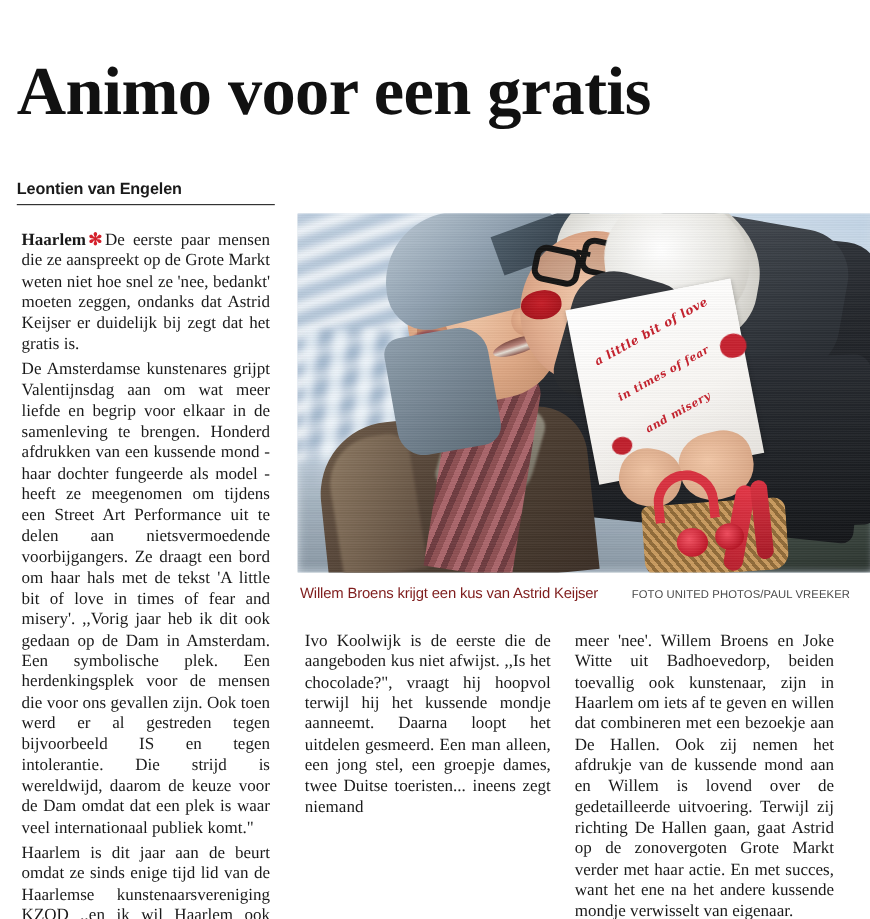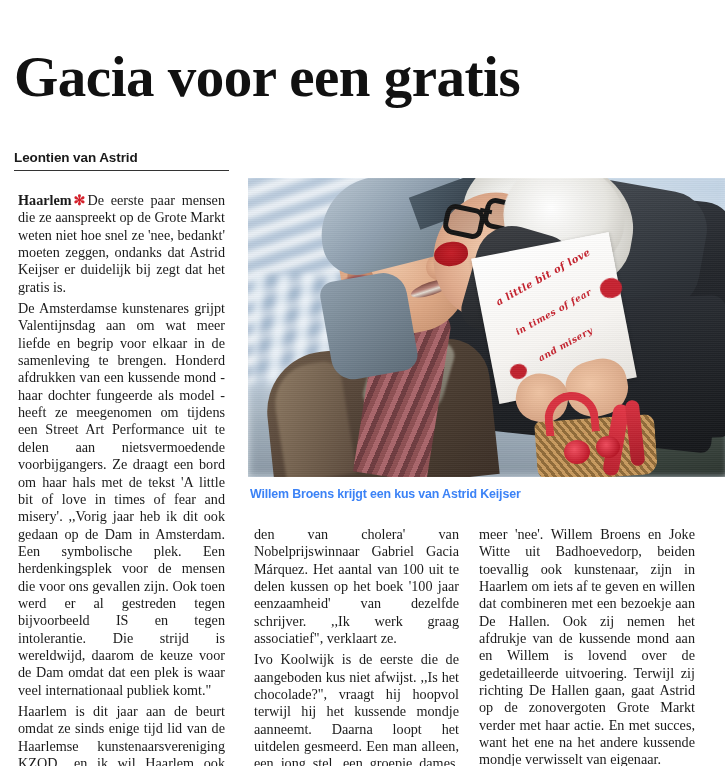--- a/index.html
+++ b/index.html
@@ -387,24 +387,24 @@
   .caption-row {
     position: absolute;
     left: 250px;
     top: 487px;
     width: 475px;
     display: flex;
     align-items: baseline;
   }
   .caption {
     font-family: "Liberation Sans", sans-serif;
-    font-weight: 700;
+    font-weight: 400;
     font-size: 12.4px;
     letter-spacing: -0.15px;
-    color: #3b82f6;
+    color: #7f1d1d;
   }
   .credit {
     font-family: "Liberation Sans", sans-serif;
     font-weight: 400;
     font-size: 9.4px;
     letter-spacing: 0.1px;
     color: #4a4a4a;
     margin-left: 28px;
   }
 
@@ -431,25 +431,25 @@
     font-weight: 700;
     padding: 0 2px;
   }
 </style>
 </head>
 <body>
 
 <div class="page">
 
   <h1 class="headline">
-    <span class="hl-line">Gacia voor een gratis</span>
+    <span class="hl-line">Animo voor een gratis</span>
   </h1>
 
   <div class="byline-wrap">
-    <div class="byline">Leontien van Astrid</div>
+    <div class="byline">Leontien van Engelen</div>
     <div class="byline-rule"></div>
   </div>
 
   <div class="photo">
     <div class="ph-layer bg-sky"></div>
     <div class="ph-layer bg-building"></div>
     <div class="ph-layer bg-building2"></div>
     <div class="ph-layer bg-right-blur"></div>
     <div class="ph-layer bg-ground"></div>
     <div class="ph-layer bg-dark-right"></div>
@@ -501,31 +501,31 @@
     <div class="ph-layer ribbon-a"></div>
     <div class="ph-layer ribbon-b"></div>
     <div class="ph-layer rose-a"></div>
     <div class="ph-layer rose-b"></div>
 
     <div class="ph-layer photo-grain"></div>
   </div>
 
   <div class="caption-row">
     <div class="caption">Willem Broens krijgt een kus van Astrid Keijser</div>
+    <div class="credit">FOTO UNITED PHOTOS/PAUL VREEKER</div>
   </div>
 
   <div class="col col-1">
     <p><span class="lead-city">Haarlem</span><span class="star">✻</span><span>De eerste paar mensen die ze aanspreekt op de Grote Markt weten niet hoe snel ze 'nee, bedankt' moeten zeggen, ondanks dat Astrid Keijser er duidelijk bij zegt dat het gratis is.</span></p>
     <p>De Amsterdamse kunstenares grijpt Valentijnsdag aan om wat meer liefde en begrip voor elkaar in de samenleving te brengen. Honderd afdrukken van een kussende mond - haar dochter fungeerde als model - heeft ze meegenomen om tijdens een Street Art Performance uit te delen aan nietsvermoedende voorbijgangers. Ze draagt een bord om haar hals met de tekst 'A little bit of love in times of fear and misery'. ,,Vorig jaar heb ik dit ook gedaan op de Dam in Amsterdam. Een symbolische plek. Een herdenkingsplek voor de mensen die voor ons gevallen zijn. Ook toen werd er al gestreden tegen bijvoorbeeld IS en tegen intolerantie. Die strijd is wereldwijd, daarom de keuze voor de Dam omdat dat een plek is waar veel internationaal publiek komt."</p>
     <p>Haarlem is dit jaar aan de beurt omdat ze sinds enige tijd lid van de Haarlemse kunstenaarsvereniging KZOD ,,en ik wil Haarlem ook trakteren", zegt ze lachend.</p>
 
   </div>
 
   <div class="col col-2">
-    <p>den van cholera' van Nobelprijswinnaar Gabriel Gacia Márquez. Het aantal van 100 uit te delen kussen op het boek '100 jaar eenzaamheid' van dezelfde schrijver. ,,Ik werk graag associatief", verklaart ze.</p>
     <p>Ivo Koolwijk is de eerste die de aangeboden kus niet afwijst. ,,Is het chocolade?", vraagt hij hoopvol terwijl hij het kussende mondje aanneemt. Daarna loopt het uitdelen gesmeerd. Een man alleen, een jong stel, een groepje dames, twee Duitse toeristen... ineens zegt niemand</p>
   </div>
 
   <div class="col col-3">
     <p>meer 'nee'. Willem Broens en Joke Witte uit Badhoevedorp, beiden toevallig ook kunstenaar, zijn in Haarlem om iets af te geven en willen dat combineren met een bezoekje aan De Hallen. Ook zij nemen het afdrukje van de kussende mond aan en Willem is lovend over de gedetailleerde uitvoering. Terwijl zij richting De Hallen gaan, gaat Astrid op de zonovergoten Grote Markt verder met haar actie. En met succes, want het ene na het andere kussende mondje verwisselt van eigenaar.</p>
   </div>
 
 </div>
 
 </body></html>

